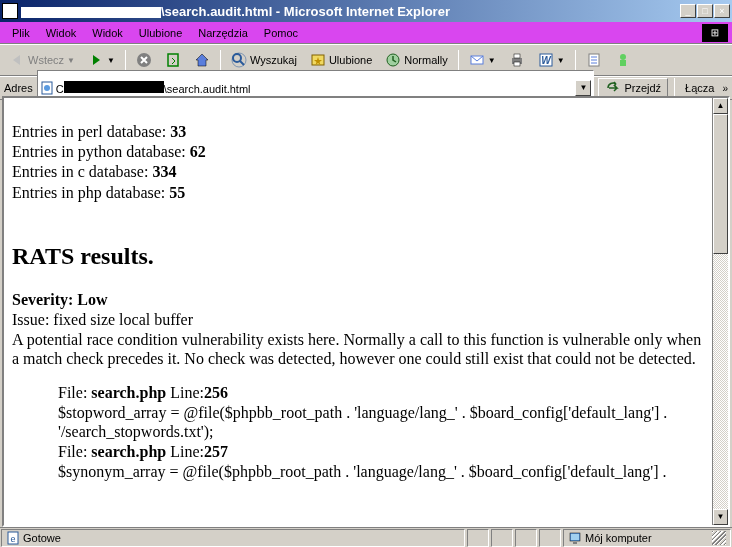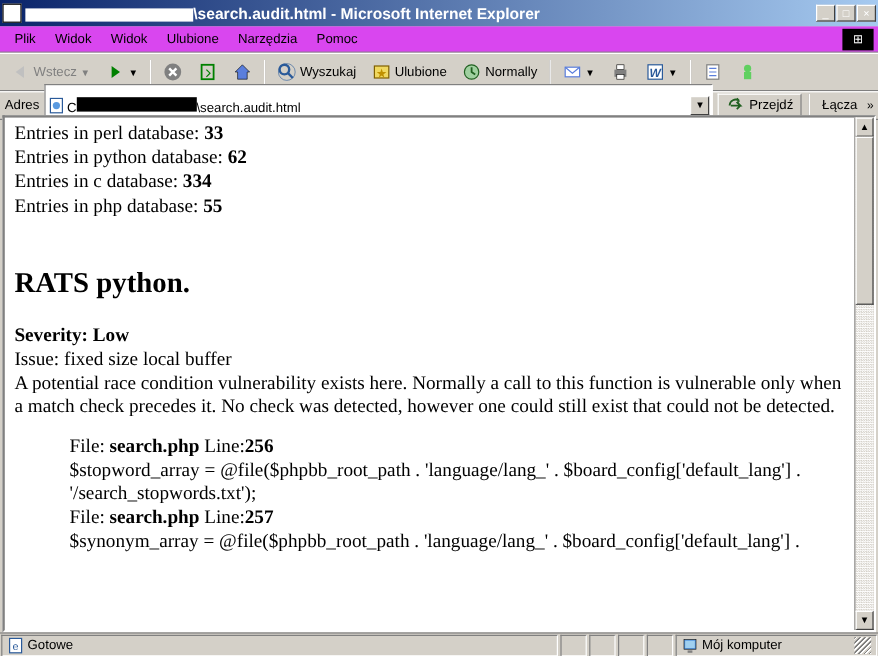--- a/index.html
+++ b/index.html
@@ -23,21 +23,21 @@
 .addrbar .label { font-size: 11px; }
 .addr-input { flex: 1; height: 36px; background: #fff; border: 1px solid; border-color: #808080 #fff #fff #808080; display: flex; align-items: center; padding: 0 2px; gap: 2px; }
 .addr-input .ie-ico { width: 14px; height: 14px; }
 .addr-input .redact2 { background: #000; width: 100px; height: 12px; display: inline-block; }
 .addr-input .url { font-size: 11px; }
 .addr-input .dd { margin-left: auto; width: 16px; height: 16px; background: #d4d0c8; border: 1px solid; border-color: #fff #404040 #404040 #fff; text-align: center; font-size: 8px; line-height: 14px; cursor: pointer; }
 .gobtn { height: 20px; padding: 0 6px; display: flex; align-items: center; gap: 3px; border: 1px solid; border-color: #fff #808080 #808080 #fff; cursor: pointer; }
 .links-lbl { padding: 0 4px; }
 .chev { font-size: 10px; }
 .content-wrap { position: absolute; top: 96px; left: 2px; right: 2px; bottom: 20px; border: 2px solid; border-color: #808080 #fff #fff #808080; background: #fff; display: flex; }
-.content { flex: 1; padding: 4px 8px; font-family: 'Times New Roman', serif; font-size: 16px; color: #000; overflow: hidden; }
+.content { flex: 1; padding: 24px 8px; font-family: 'Times New Roman', serif; font-size: 16px; color: #000; overflow: hidden; }
 .content p { margin-bottom: 1px; line-height: 1.2; }
 .content .gap { height: 32px; }
 .content h2 { font-size: 24px; font-weight: bold; margin: 8px 0 20px 0; }
 .content .sev { font-weight: bold; margin-top: 18px; }
 .content .code-block { margin-left: 46px; margin-top: 14px; }
 .scrollbar { width: 16px; background: #d4d0c8; display: flex; flex-direction: column; border-left: 1px solid #808080; }
 .sbarrow { height: 16px; background: #d4d0c8; border: 1px solid; border-color: #fff #404040 #404040 #fff; text-align: center; font-size: 8px; line-height: 14px; cursor: pointer; }
 .sbtrack { flex: 1; background: repeating-conic-gradient(#d4d0c8 0% 25%, #fff 0% 50%) 0 0/2px 2px; position: relative; }
 .sbthumb { position: absolute; top: 0; left: 0; right: 0; height: 140px; background: #d4d0c8; border: 1px solid; border-color: #fff #404040 #404040 #fff; cursor: pointer; }
 .statusbar { position: absolute; bottom: 0; left: 0; right: 0; height: 20px; background: #d4d0c8; border-top: 1px solid #808080; display: flex; align-items: center; }
@@ -219,21 +219,21 @@
   <span class="chev">»</span>
 </div>
 
 <div class="content-wrap">
   <div class="content">
     <p><span>Entries in perl database: </span><b>33</b></p>
     <p><span>Entries in python database: </span><b>62</b></p>
     <p><span>Entries in c database: </span><b>334</b></p>
     <p><span>Entries in php database: </span><b>55</b></p>
     <div class="gap"></div>
-    <h2>RATS python.</h2>
+    <h2>RATS results.</h2>
     <p class="sev">Severity: Low</p>
     <p>Issue: fixed size local buffer</p>
     <p>A potential race condition vulnerability exists here. Normally a call to this function is vulnerable only when a match check precedes it. No check was detected, however one could still exist that could not be detected.</p>
     <div class="code-block">
       <p><span>File: </span><b>search.php</b><span> Line:</span><b>256</b></p>
       <p>$stopword_array = @file($phpbb_root_path . 'language/lang_' . $board_config['default_lang'] . '/search_stopwords.txt');</p>
       <p><span>File: </span><b>search.php</b><span> Line:</span><b>257</b></p>
       <p>$synonym_array = @file($phpbb_root_path . 'language/lang_' . $board_config['default_lang'] .</p>
     </div>
   </div>

